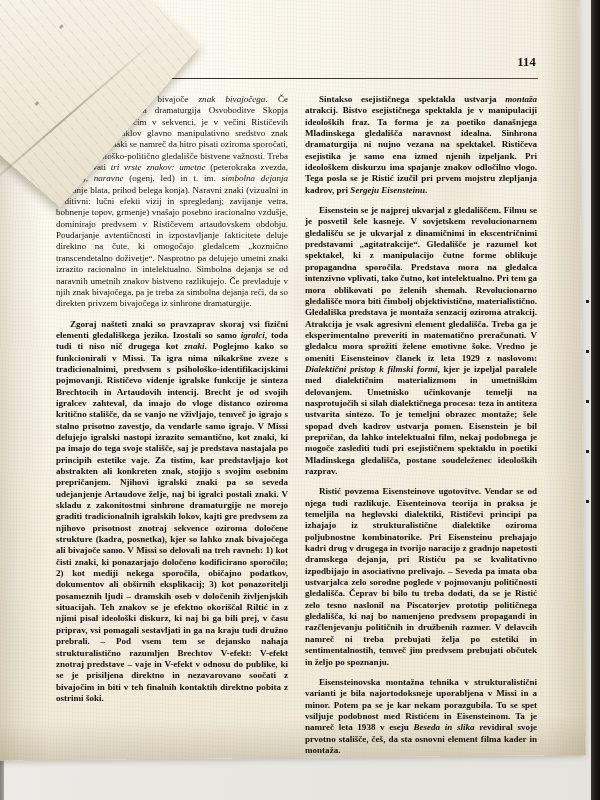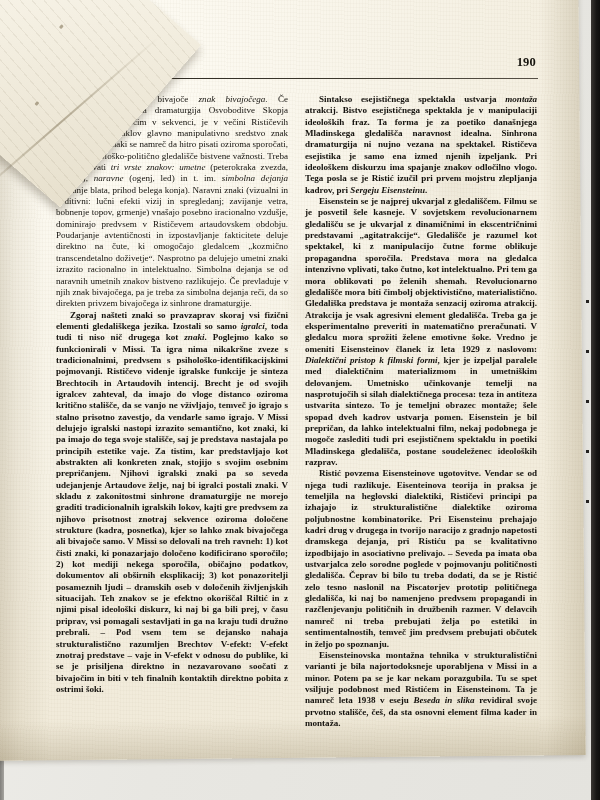--- a/index.html
+++ b/index.html
@@ -180,21 +180,21 @@
   p.para {
     margin: 0;
     font-size: 9.05px;
     line-height: 11.35px;
     text-align: justify;
     text-justify: inter-word;
     hyphens: manual;
     color: #14120e;
     text-rendering: optimizeLegibility;
   }
-  p.para + p.para { margin-top: 0; }
+  p.para + p.para { margin-top: 9px; }
   p.indent { text-indent: 14px; font-weight: bold; }
 
   i, em { font-style: italic; }
 
   
   .blotch {
     position: absolute;
     border-radius: 50%;
     pointer-events: none;
   }
@@ -226,21 +226,21 @@
     <div class="bottom-shade"></div>
     <div class="blotch b1"></div>
     <div class="blotch b2"></div>
     <div class="blotch b3"></div>
   </div>
 
   <div class="page">
 
     <div class="running-head">
       <div class="rh-title">DIALOGI ŠT. 1–2/1985</div>
-      <div class="rh-folio">190</div>
+      <div class="rh-folio">114</div>
       <div class="rh-rule"></div>
     </div>
 
     <div class="columns">
       <div class="col" id="col-left">
           <p class="para"><span>krat nadomesti samo bivajoče </span><i>znak bivajočega</i><span>. Če Jovanovićeva sinhroma dramaturgija Osvoboditve Skopja manipulira z bivajočim v sekvenci, je v večini Rističevih esejističnih spektaklov glavno manipulativno sredstvo znak bivajočega. Z znaki se namreč da hitro pisati oziroma sporočati, kar je za ideološko-politično gledališče bistvene važnosti. Treba je razlikovati </span><i>tri vrste znakov: umetne</i><span> (peterokraka zvezda, zastava), </span><i>naravne</i><span> (ogenj, led) in t. im. </span><i>simbolna dejanja</i><span> (spiranje blata, prihod belega konja). Naravni znaki (vizualni in avditivni: lučni efekti vizij in spregledanj; zavijanje vetra, bobnenje topov, grmenje) vnašajo posebno iracionalno vzdušje, dominirajo predvsem v Rističevem artaudovskem obdobju. Poudarjanje avtentičnosti in izpostavljanje fakticitete deluje direktno na čute, ki omogočajo gledalcem „kozmično transcendetalno doživetje“. Nasprotno pa delujejo umetni znaki izrazito racionalno in intelektualno. Simbolna dejanja se od naravnih umetnih znakov bistveno razlikujejo. Če prevladuje v njih znak bivajočega, pa je treba za simbolna dejanja reči, da so direkten privzem bivajočega iz sinhrone dramaturgije.</span></p>
           <p class="para indent"><span>Zgoraj našteti znaki so pravzaprav skoraj vsi fizični elementi gledališkega jezika. Izostali so samo </span><i>igralci</i><span>, toda tudi ti niso nič drugega kot </span><i>znaki</i><span>. Poglejmo kako so funkcionirali v Missi. Ta igra nima nikakršne zveze s tradicionalnimi, predvsem s psihološko-identifikacijskimi pojmovanji. Rističevo videnje igralske funkcije je sinteza Brechtocih in Artaudovih intencij. Brecht je od svojih igralcev zahteval, da imajo do vloge distanco oziroma kritično stališče, da se vanjo ne vživljajo, temveč jo igrajo s stalno prisotno zavestjo, da vendarle samo igrajo. V Missi delujejo igralski nastopi izrazito semantično, kot znaki, ki pa imajo do tega svoje stališče, saj je predstava nastajala po principih estetike vaje. Za tistim, kar predstavljajo kot abstrakten ali konkreten znak, stojijo s svojim osebnim prepričanjem. Njihovi igralski znaki pa so seveda udejanjenje Artaudove želje, naj bi igralci postali znaki. V skladu z zakonitostmi sinhrone dramaturgije ne morejo graditi tradicionalnih igralskih lokov, kajti gre predvsem za njihovo prisotnost znotraj sekvence oziroma določene strukture (kadra, posnetka), kjer so lahko znak bivajočega ali bivajoče samo. V Missi so delovali na treh ravneh: 1) kot čisti znaki, ki ponazarjajo določeno kodificirano sporočilo; 2) kot mediji nekega sporočila, običajno podatkov, dokumentov ali obširnih eksplikacij; 3) kot ponazoritelji posameznih ljudi – dramskih oseb v določenih življenjskih situacijah. Teh znakov se je efektno okoriščal Riltić in z njimi pisal ideološki diskurz, ki naj bi ga bili prej, v času priprav, vsi pomagali sestavljati in ga na kraju tudi družno prebrali. – Pod vsem tem se dejansko nahaja strukturalistično razumljen Brechtov V-efekt: V-efekt znotraj predstave – vaje in V-efekt v odnosu do publike, ki se je prisiljena direktno in nezavarovano soočati z bivajočim in biti v teh finalnih kontaktih direktno pobita z ostrimi šoki.</span></p>
         </div>
       <div class="col" id="col-right">
           <p class="para indent"><span>Sintakso esejističnega spektakla ustvarja </span><i>montaža</i><span> atrakcij. Bistvo esejističnega spektakla je v manipulaciji ideoloških fraz. Ta forma je za poetiko današnjega Mladinskega gledališča naravnost idealna. Sinhrona dramaturgija ni nujno vezana na spektakel. Rističeva esejistika je samo ena izmed njenih izpeljank. Pri ideološkem diskurzu ima spajanje znakov odločilno vlogo. Tega posla se je Ristić izučil pri prvem mojstru zlepljanja kadrov, pri </span><i>Sergeju Eisensteinu</i><span>.</span></p>

